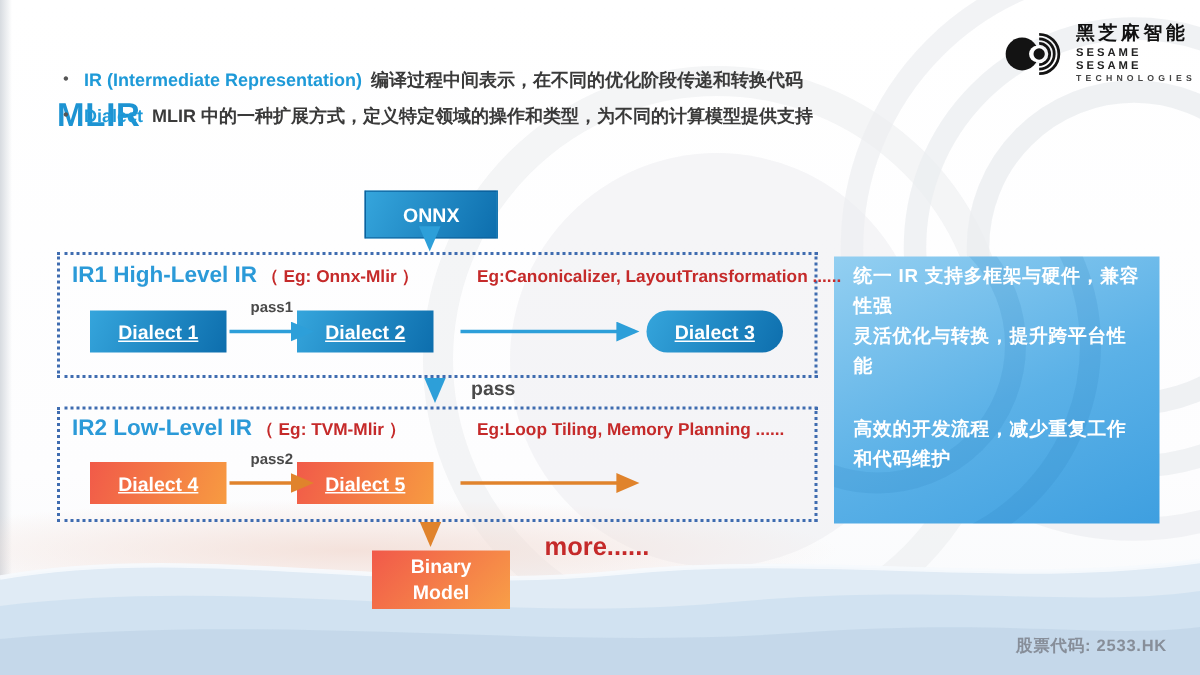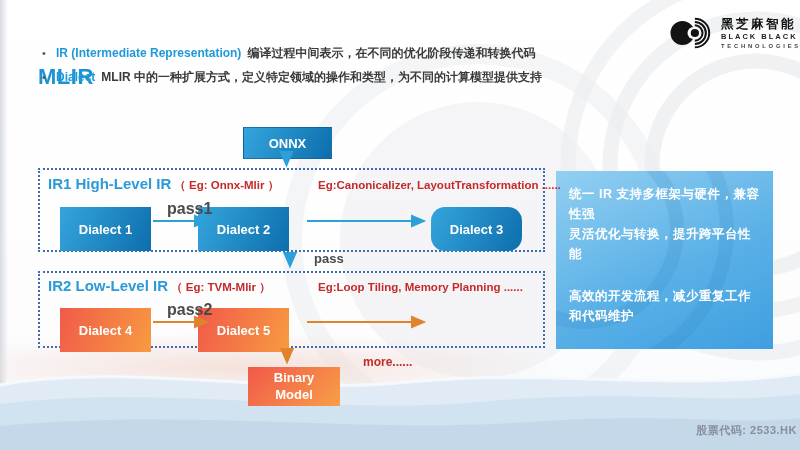--- a/index.html
+++ b/index.html
@@ -34,38 +34,38 @@
   .blue-box{background:linear-gradient(115deg,#35a5dc 0%,#0d6ead 100%);}
   .orange-box{background:linear-gradient(110deg,#f15a49 0%,#f79b41 100%);}
   .onnx{left:243px;top:127px;width:87px;height:30px;border:1px solid rgba(8,88,146,.6);}
   .ir-frame{position:absolute;left:38px;z-index:2;width:503px;border:2px dotted #3f6cb0;background:rgba(255,255,255,.06);}
   .ir1-frame{top:168px;height:80px;}
   .ir2-frame{top:271px;height:73px;}
   .ir-head{position:absolute;z-index:3;left:48px;white-space:nowrap;}
   .ir-title{font-size:15px;font-weight:bold;color:#2b9ad8;}
   .ir-example{font-size:11.5px;font-weight:bold;color:#c52a2a;margin-left:3px;}
   .ir-passes{position:absolute;z-index:3;left:318px;font-size:11.5px;font-weight:bold;color:#c52a2a;white-space:nowrap;}
-  .d-box{width:91px;height:44px;}
+  .d-box{width:91px;height:28px;text-decoration:underline;}
   .r1{top:207px;} .r2{top:308px;}
   .c1{left:60px;} .c2{left:198px;} .c3{left:431px;border-radius:14px;}
-  .pass-lbl{position:absolute;z-index:3;color:#4a4a4a;font-size:16px;font-weight:600;}
+  .pass-lbl{position:absolute;z-index:3;color:#4a4a4a;font-size:10px;font-weight:600;}
   .binary{left:248px;top:367px;width:92px;height:39px;flex-direction:column;line-height:1.25;
     background:linear-gradient(135deg,#f1594a 0%,#f89f47 100%);}
-  .more-lbl{position:absolute;z-index:3;left:363px;top:355px;color:#c52a2a;font-size:12px;font-weight:bold;}
+  .more-lbl{position:absolute;z-index:3;left:363px;top:355px;color:#c52a2a;font-size:17px;font-weight:bold;}
   .arrows{position:absolute;left:0;top:0;z-index:3;pointer-events:none;}
   
   .panel{position:absolute;left:556px;top:171px;width:217px;height:178px;z-index:2;overflow:hidden;
     background:linear-gradient(155deg,#93cff1 0%,#5bb1e7 55%,#3e9fe0 100%);}
   .panel .ring{position:absolute;border-radius:50%;border:14px solid rgba(38,118,186,.14);}
   .ring-a{width:170px;height:170px;left:-70px;top:-40px;}
   .ring-b{width:270px;height:270px;left:-120px;top:-90px;}
   .benefit{position:relative;margin:0 13px;color:#fff;font-weight:bold;font-size:12.5px;line-height:20px;letter-spacing:.5px;}
-  .b1{padding-top:13px;} .b2{} .b3{margin-top:22px;}
+  .b1{padding-top:3px;} .b2{} .b3{margin-top:22px;}
   
-  .stock{position:absolute;right:3px;top:423px;z-index:3;font-size:11px;font-weight:bold;color:#878e99;letter-spacing:.5px;}
+  .stock{position:absolute;right:22px;top:423px;z-index:3;font-size:11px;font-weight:bold;color:#878e99;letter-spacing:.5px;}
 </style>
 </head>
 <body>
 
 <div id="slide">
 
   <div class="left-strip"></div>
   <svg class="bg-circles" width="800" height="450">
     <circle cx="478" cy="240" r="138" fill="#ededf0" opacity="0.55"></circle>
     <circle cx="478" cy="240" r="186" fill="none" stroke="#e9ebee" stroke-width="20" opacity="0.5"></circle>
@@ -86,21 +86,21 @@
     <svg width="44" height="36" viewBox="0 0 46 36">
       <circle cx="13" cy="18" r="12.5" fill="#131313"></circle>
       <circle cx="24.5" cy="18" r="6.2" fill="#ffffff"></circle>
       <circle cx="26" cy="18" r="4.3" fill="#131313"></circle>
       <path d="M26,10 A8,8 0 0 1 26,26" fill="none" stroke="#131313" stroke-width="2.1"></path>
       <path d="M26,6.5 A11.5,11.5 0 0 1 26,29.5" fill="none" stroke="#131313" stroke-width="2.1"></path>
       <path d="M26,3 A15,15 0 0 1 26,33" fill="none" stroke="#131313" stroke-width="2.1"></path>
     </svg>
     <div class="logo-text">
       <span class="logo-cn">黑芝麻智能</span>
-      <span class="logo-en1">BLACK BLACK</span>
+      <span class="logo-en1">SESAME SESAME</span>
       <span class="logo-en2">TECHNOLOGIES</span>
     </div>
   </div>
 
   <div class="bullets">
     <div class="bullet">
       <span class="kw">IR (Intermediate Representation)</span><span class="btxt">编译过程中间表示，在不同的优化阶段传递和转换代码</span>
     </div>
     <div class="bullet">
       <span class="kw">Dialect</span><span class="btxt">MLIR 中的一种扩展方式，定义特定领域的操作和类型，为不同的计算模型提供支持</span>

